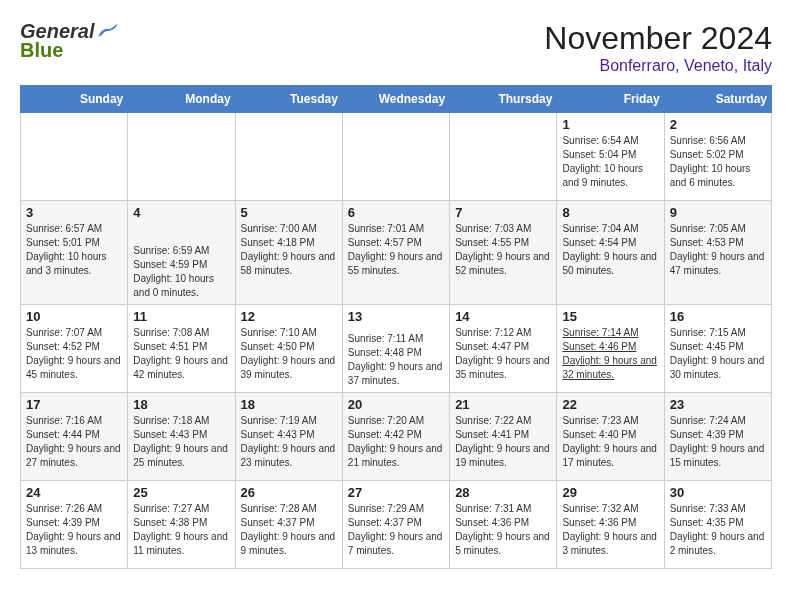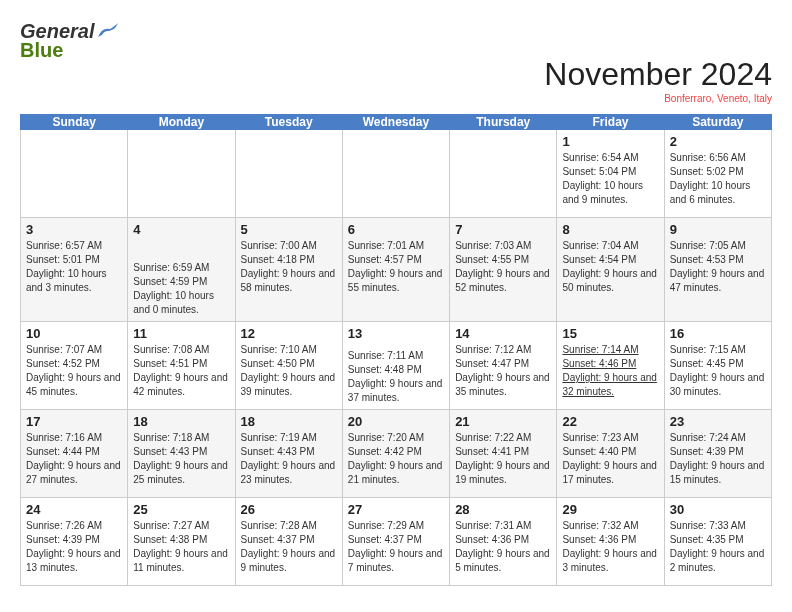--- a/index.html
+++ b/index.html
@@ -21,38 +21,37 @@
       flex-direction: column;
       align-items: flex-start;
     }
     .title-block {
       text-align: right;
     }
     .month-year {
       font-size: 32px;
       font-weight: normal;
       color: #222;
-      margin-top: 36px;
     }
     .location {
-      font-size: 10px;
-      color: #ef4444;
+      font-size: 16px;
+      color: #4c1d95;
     }
     table {
       width: 100%;
       border-collapse: collapse;
       table-layout: fixed;
     }
     thead tr th {
       background-color: #4a7ec7;
       color: #fff;
       font-size: 12px;
       font-weight: bold;
-      padding: 0 4px;
-      text-align: center;
+      padding: 6px 4px;
+      text-align: right;
       border: 1px solid #4a7ec7;
       margin-left: 48px;
     }
     tbody tr td {
       vertical-align: top;
       border: 1px solid #ccc;
       padding: 4px 5px;
       font-size: 10px;
       color: #333;
       height: 88px;

